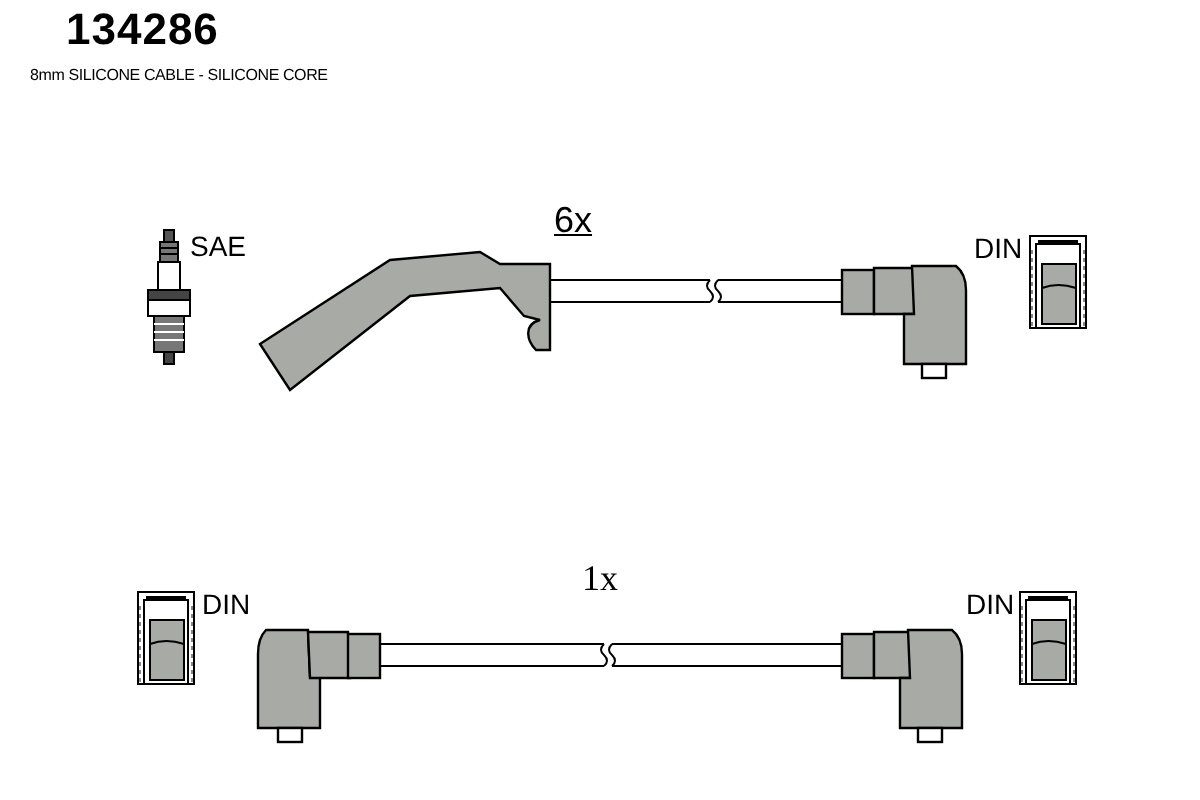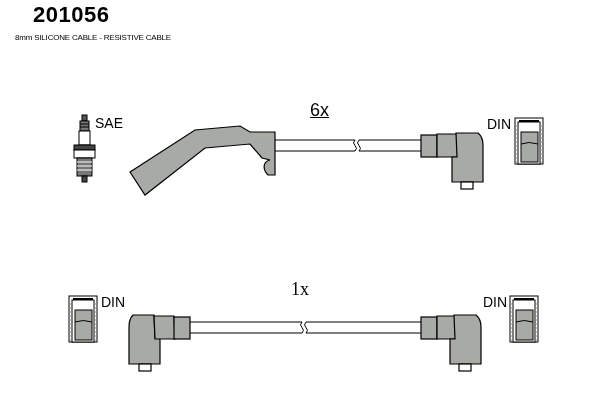--- a/index.html
+++ b/index.html
@@ -7,24 +7,24 @@
   .abs { position: absolute; }
   .part-number { left: 33px; top: 2px; font-size: 22px; font-weight: bold; letter-spacing: 0.5px; }
   .subtitle { left: 15px; top: 33px; font-size: 8px; letter-spacing: -0.2px; }
   .qty { font-size: 18px; }
   .lbl { font-size: 14px; }
   svg.diagram { position: absolute; left: 0; top: 0; }
 </style>
 </head>
 <body>
 
-<div class="abs part-number">201056</div>
-<div class="abs subtitle">8mm SILICONE CABLE - RESISTIVE CABLE</div>
+<div class="abs part-number">134286</div>
+<div class="abs subtitle">8mm SILICONE CABLE - SILICONE CORE</div>
 
-<div class="abs qty" style="left:310px; top:100px;text-decoration:underline;">6x</div>
+<div class="abs qty" style="left:277px; top:100px;text-decoration:underline;">6x</div>
 <div class="abs lbl" style="left:95px; top:115px;">SAE</div>
 <div class="abs lbl" style="left:487px; top:116px;">DIN</div>
 
 <div class="abs qty" style="left:291px; top:279px;font-family:Liberation Serif, serif;">1x</div>
 <div class="abs lbl" style="left:101px; top:294px;">DIN</div>
 <div class="abs lbl" style="left:483px; top:294px;">DIN</div>
 
 <svg class="diagram" width="600" height="400" viewBox="0 0 600 400">
 
   <g stroke="#000" stroke-width="1" fill="none">

